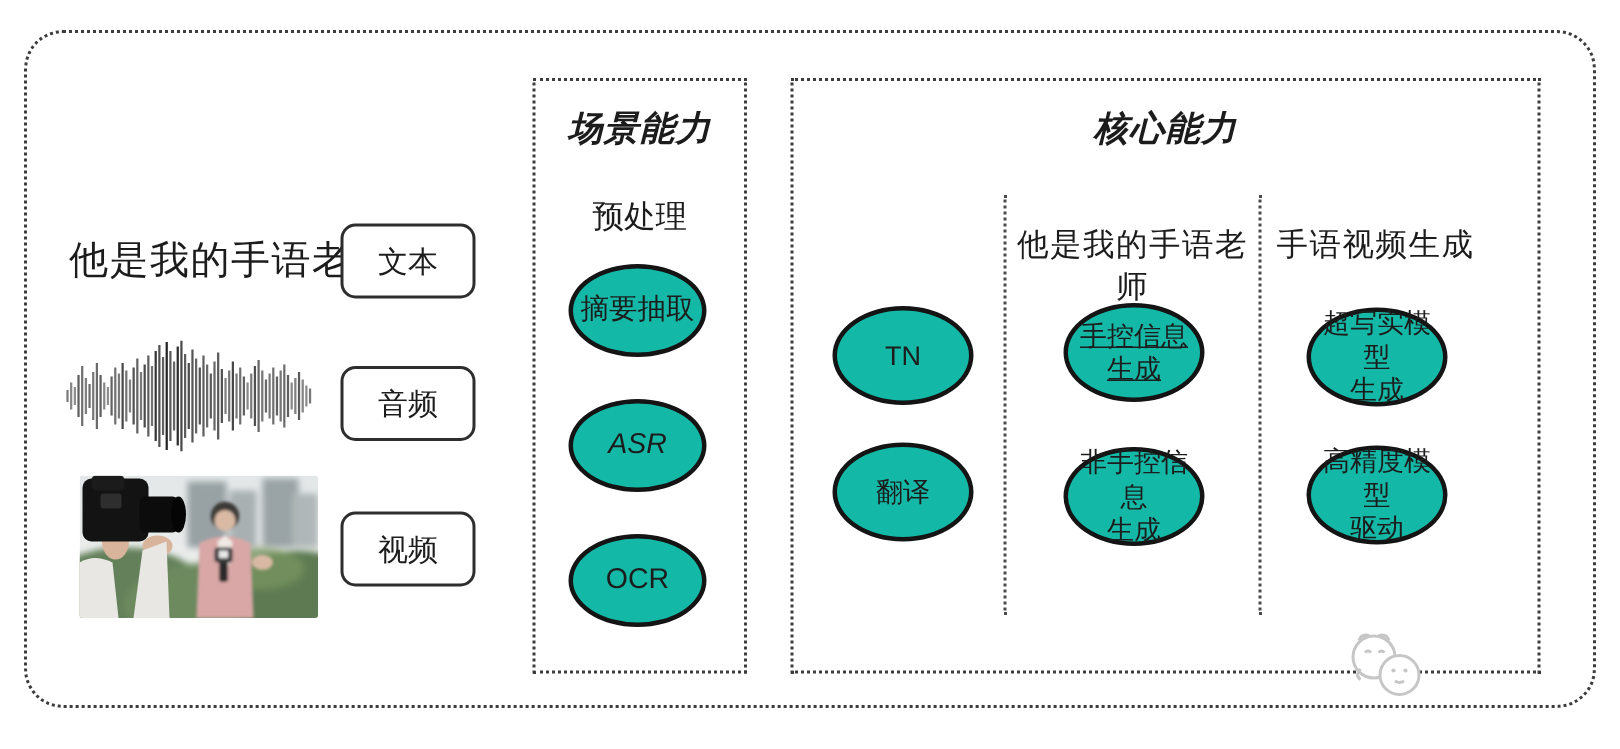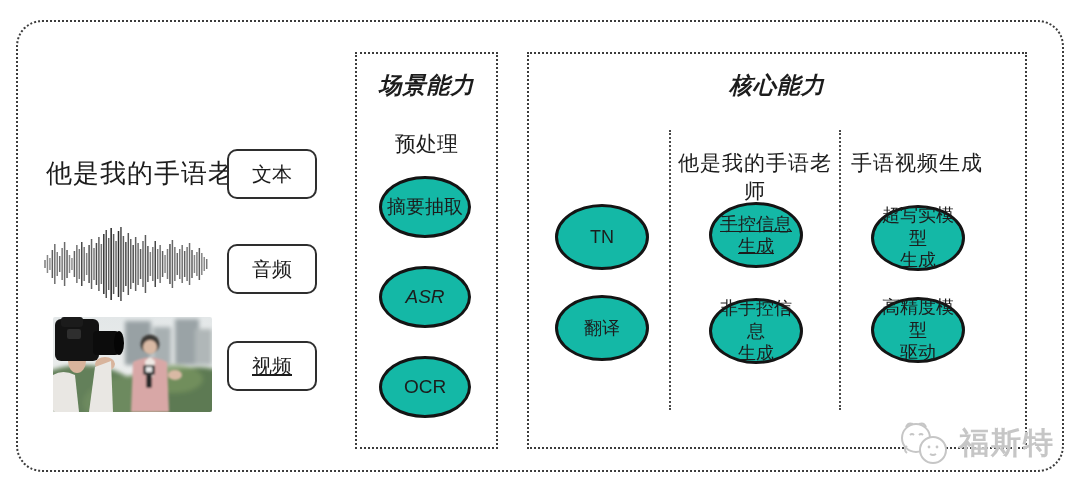--- a/index.html
+++ b/index.html
@@ -17,21 +17,21 @@
   
   #input-heading{left:214px;top:103px;font-size:23px;font-weight:700;letter-spacing:1px;}
   #sample-text{left:46px;top:156px;font-size:26px;letter-spacing:1px;}
   .io-box{
     left:227px;width:86px;height:46px;border:2px solid #2e2e2e;border-radius:10px;
     display:flex;align-items:center;justify-content:center;font-size:20px;
     background:#fff;
   }
   #box-text{top:149px;}
   #box-audio{top:244px;}
-  #box-video{top:341px;text-decoration:underline;}
+  #box-video{top:341px;}
   #waveform{left:42px;top:227px;}
   #photo{left:53px;top:317px;width:159px;height:95px;border-radius:2px;overflow:hidden;}
   
   .cap-box{border:2px dotted #3c3c3c;background:#fff;}
   #scene-box{left:355px;top:52px;width:139px;height:393px;}
   #core-box{left:527px;top:52px;width:496px;height:393px;}
   .cap-title{position:absolute;left:0;top:16px;width:100%;text-align:center;
     font-size:23px;font-weight:700;letter-spacing:1px;font-style:italic;}
   #scene-stage{position:absolute;left:0;top:76px;width:100%;text-align:center;font-size:21px;}
   .ellipse{
@@ -234,16 +234,15 @@
         <path d="M26 8 q5 -2 7 3" fill="none"></path>
         <path d="M17 19 q2 -2 4 0" fill="none"></path>
         <path d="M26 19 q2 -2 4 0" fill="none"></path>
         <path d="M14 30 q-4 4 0 7" fill="none"></path>
         <circle cx="40" cy="34" r="13"></circle>
         <circle cx="36" cy="31" r="1.4" fill="#c6c6c6" stroke="none"></circle>
         <circle cx="44" cy="31" r="1.4" fill="#c6c6c6" stroke="none"></circle>
         <path d="M37 38 q3 2 6 0" fill="none"></path>
       </g>
     </svg>
-    <span id="wm-text">福斯特</span>
   </div>
 
 </div>
 
 </body></html>

